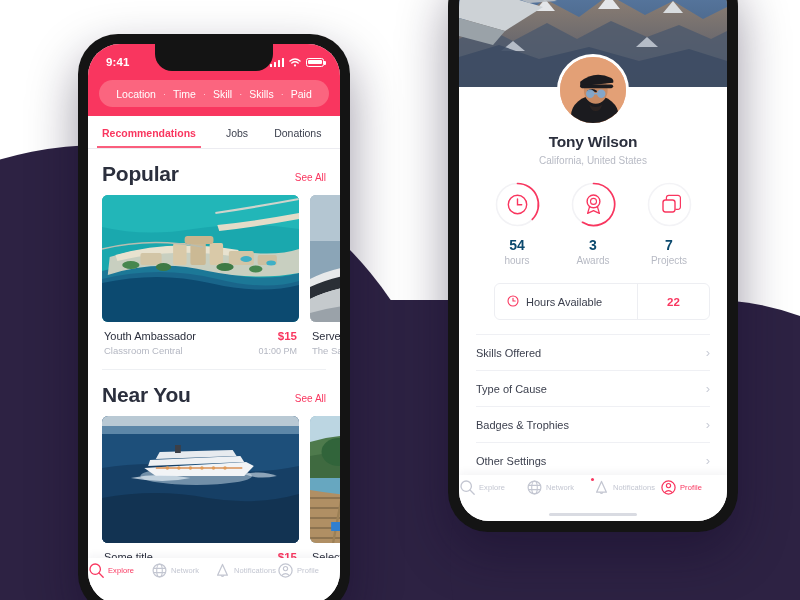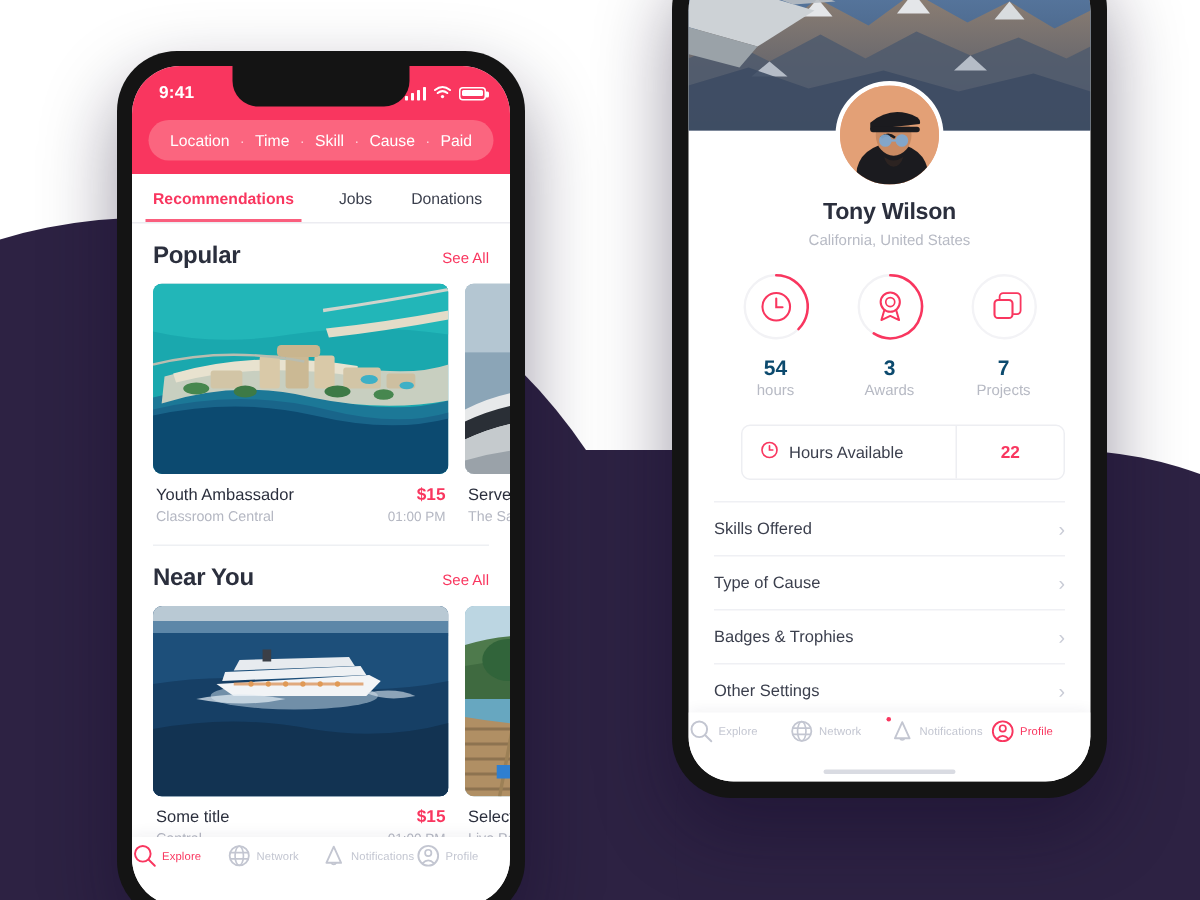--- a/index.html
+++ b/index.html
@@ -110,21 +110,21 @@
   .tab.active::after {
     content:""; position:absolute; left:-5px; right:-5px; bottom:0;
     height:1.6px; background:#fa5e7d;
   }
 
   
   .sect-head {
     display:flex; align-items:baseline;
     padding:13px 14px 9px 14px;
   }
-  .sect-title { font-size:16px; font-weight:700; color:#2b2f3d; letter-spacing:-.2px; }
+  .sect-title { font-size:21px; font-weight:700; color:#2b2f3d; letter-spacing:-.2px; }
   .sect-all { margin-left:auto; font-size:10px; color:#f9365f; font-weight:500; }
 
   
   .cardrow { display:flex; gap:11px; padding:0 0 0 14px; }
   .card { width:197px; flex:0 0 auto; }
   .card-img {
     width:100%; height:127px; border-radius:6px; overflow:hidden;
     position:relative; background:#d4dde4;
   }
   .card-img svg { display:block; width:100%; height:100%; }
@@ -418,21 +418,21 @@
     </div>
 
     <div class="filterwrap">
       <div class="filterpill">
         <span class="lbl">Location</span>
         <span class="dot">·</span>
         <span class="lbl">Time</span>
         <span class="dot">·</span>
         <span class="lbl">Skill</span>
         <span class="dot">·</span>
-        <span class="lbl">Cause</span>
+        <span class="lbl">Skills</span>
         <span class="dot">·</span>
         <span class="lbl">Paid</span>
       </div>
     </div>
 
     <div class="tabs">
       <div class="tab t1 active">Recommendations</div>
       <div class="tab t2">Jobs</div>
       <div class="tab t3">Donations</div>
     </div>

